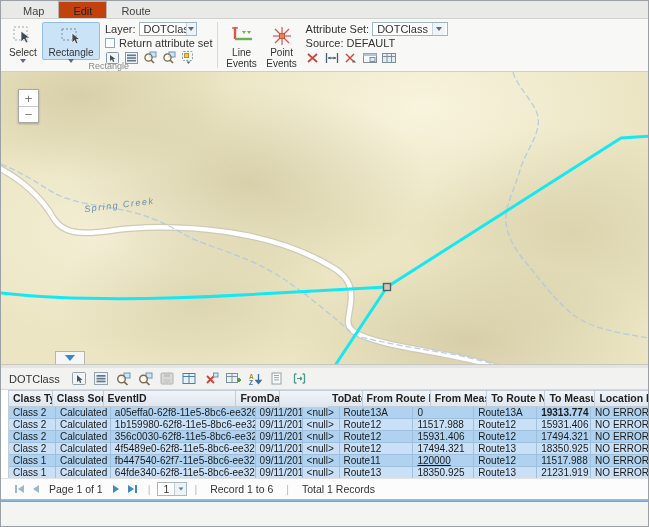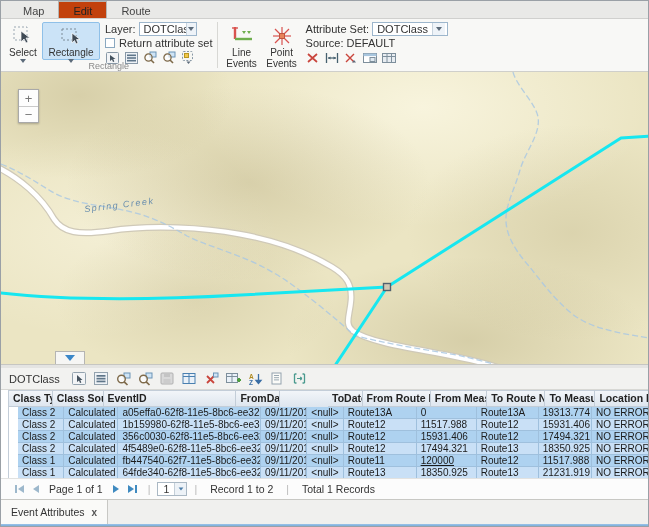--- a/index.html
+++ b/index.html
@@ -55,21 +55,21 @@
   
   .panel-sep { height:4px; background:#e4e4e2; border-top:1px solid #c6c6c2; }
   .panel-toolbar { height:22px; background:#f2f2f0; border-bottom:1px solid #d8d8d4; display:flex; align-items:center; padding-left:8px; }
   .panel-title { color:#333; margin-right:12px; }
   .ptb-icon { width:15px; height:14px; margin-right:7px; display:inline-flex; align-items:center; justify-content:center; }
 
   .grid-wrap { height:88px; padding-left:7px; background:#fff; overflow:hidden; }
   .grid { border-left:1px solid #c3cdd8; border-top:1px solid #c3cdd8; width:641px; }
   .thead { display:flex; height:16px; background:linear-gradient(#f2f5f9,#dde5ee); }
   .th { font-weight:bold; font-size:10.5px; color:#222; padding:1px 4px 0 4px; border-right:1px solid #c3cdd8; border-bottom:1px solid #c3cdd8; white-space:nowrap; overflow:hidden; }
-  .tr { display:flex; height:12px;margin-left:9px; }
+  .tr { display:flex; height:12px; }
   .tr.odd  { background:#aed2f0; }
   .tr.even { background:#c9e0f6; }
   .td { font-size:10px; color:#1b1b1b; padding:0 4px; border-right:1px solid #9fc0dd; border-bottom:1px solid #9fc0dd; white-space:nowrap; overflow:hidden; line-height:12px; }
 
   .pagination { height:21px; background:#fcfcfc; border-top:1px solid #e2e2e0; display:flex; align-items:center; padding-left:10px; font-size:10.5px; color:#333; }
   .pg-btn { width:16px; height:14px; display:inline-flex; align-items:center; justify-content:center; }
   .pg-sep { color:#b9b9b9; margin:0 7px; }
   .pg-text { margin:0 6px; white-space:nowrap; }
   .pg-combo { display:flex; align-items:center; border:1px solid #aab8c4; background:#fff; height:14px; }
   .pg-combo .val { width:16px; text-align:center; }
@@ -395,21 +395,21 @@
       <div>
           <div class="tr odd">
             <div class="td" style="width: 47px;">Class 2</div>
             <div class="td" style="width: 55px;">Calculated</div>
             <div class="td" style="width: 145px;">a05effa0-62f8-11e5-8bc6-ee32641d5ec9</div>
             <div class="td" style="width: 47px;">09/11/2015</div>
             <div class="td" style="width: 37px;">&lt;null&gt;</div>
             <div class="td" style="width: 74px;">Route13A</div>
             <div class="td" style="width: 61px;">0</div>
             <div class="td" style="width: 63px;">Route13A</div>
-            <div class="td" style="width: 54px;">19313.774</div>
+            <div class="td" style="width: 54px; font-weight: bold;">19313.774</div>
             <div class="td" style="width: 58px;">NO ERROR</div>
           </div>
           <div class="tr even">
             <div class="td" style="width: 47px;">Class 2</div>
             <div class="td" style="width: 55px;">Calculated</div>
             <div class="td" style="width: 145px;">1b159980-62f8-11e5-8bc6-ee32641d5ec9</div>
             <div class="td" style="width: 47px;">09/11/2015</div>
             <div class="td" style="width: 37px;">&lt;null&gt;</div>
             <div class="td" style="width: 74px;">Route12</div>
             <div class="td" style="width: 61px;">11517.988</div>
@@ -494,25 +494,19 @@
         </svg>
     </span>
     <span class="pg-sep">|</span>
     <span class="pg-combo">
       <span class="val">1</span>
       <span class="btn">
           <span class="caret"></span>
         </span>
     </span>
     <span class="pg-sep">|</span>
-    <span class="pg-text">Record 1 to 2</span>
+    <span class="pg-text">Record 1 to 6</span>
     <span class="pg-sep">|</span>
     <span class="pg-text">Total 1 Records</span>
   </div>
 
-  <div class="bottom-tabbar">
-    <div class="btab">
-      <span>Event Attributes</span>
-      <span class="close">x</span>
-    </div>
-  </div>
   <div class="bottom-edge"></div>
 </div>
 
 </body></html>

